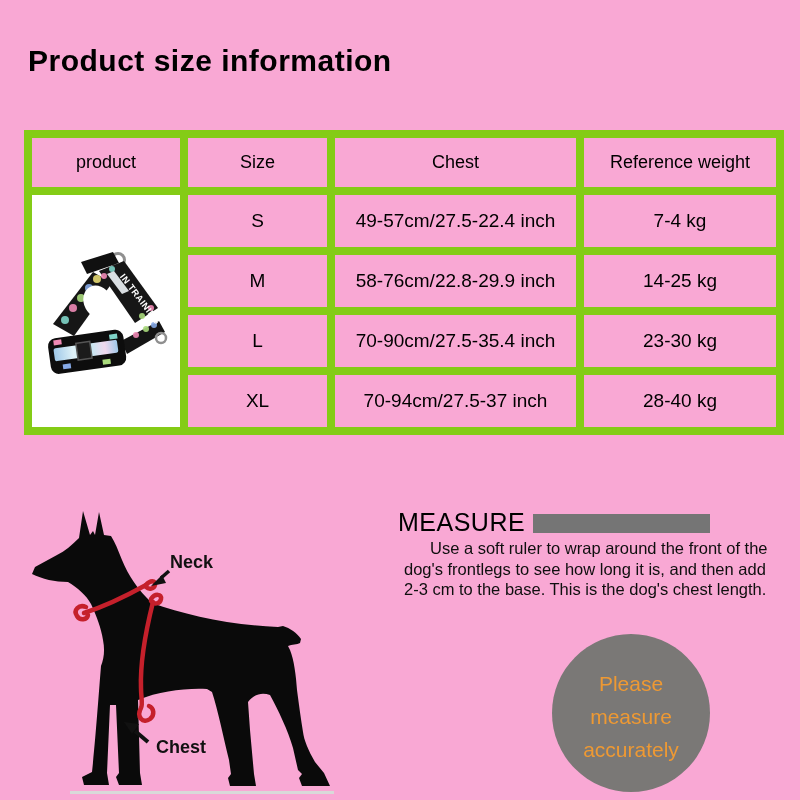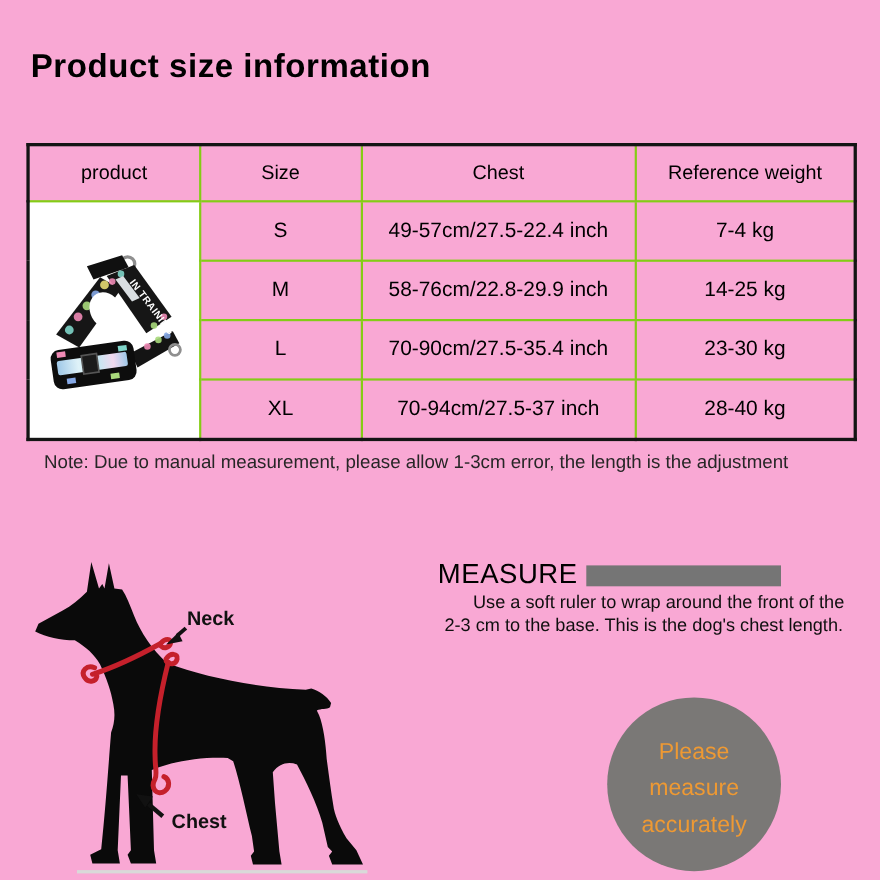--- a/index.html
+++ b/index.html
@@ -6,21 +6,21 @@
   #page{position:relative;width:800px;height:800px;background:#f9a8d4;overflow:hidden;
         font-family:"Liberation Sans", sans-serif;color:#000;}
 
   
   #title{position:absolute;left:28px;top:44px;font-size:30px;font-weight:700;
          letter-spacing:0.5px;color:#000;}
 
   
   #size-table{position:absolute;left:24px;top:130px;width:752px;border-collapse:collapse;
               table-layout:fixed;border:3px solid #141414;}
-  #size-table th,#size-table td{border:2px solid #84cc16;text-align:center;vertical-align:middle;
+  #size-table th,#size-table td{border:8px solid #84cc16;text-align:center;vertical-align:middle;
               font-weight:400;padding:0;color:#000;}
   #size-table th{font-size:18px;height:49px;}
   #size-table td{font-size:19px;height:52px;}
   .product-cell{background:#fff;}
   .product-cell .harness-wrap{display:flex;align-items:center;justify-content:center;height:100%;}
 
   
   #note{position:absolute;left:40px;top:406px;font-size:17px;line-height:28px;color:#262626;}
   #note div{white-space:nowrap;}
 
@@ -130,21 +130,20 @@
       </tr>
       <tr>
         <td>XL</td>
         <td>70-94cm/27.5-37 inch</td>
         <td>28-40 kg</td>
       </tr>
     </tbody>
   </table>
 
   <div id="note">
-    <div>Note: Due to manual measurement, please allow 1-3cm error, the length is the adjustment</div>
   </div>
 
   <svg id="dog-svg" width="350" height="310" viewBox="0 0 350 310">
     <rect x="70" y="301" width="264" height="3" fill="#d9d9d9"></rect>
     <path fill="#0a0a0a" d="
       M 35 77 L 32 84
       C 42 89 55 92 68 92
       C 78 98 86 105 91 114
       C 97 127 101 138 103 150
       C 105 160 104 168 101 176
@@ -192,20 +191,21 @@
       <polygon points="124,232 139,234 132,244" fill="#111111"></polygon>
       <text x="156" y="263" font-size="18" font-weight="700" fill="#111111" font-family="Liberation Sans, sans-serif">Chest</text>
     </g>
   </svg>
 
   <div id="measure-heading">MEASURE</div>
   <div id="measure-bar"></div>
 
   <div id="measure-text">
     <div class="indent">Use a soft ruler to wrap around the front of the</div>
+    <div>dog's frontlegs to see how long it is, and then add</div>
     <div>2-3 cm to the base. This is the dog's chest length.</div>
   </div>
 
   <div id="badge">
     <div>Please</div>
     <div>measure</div>
     <div>accurately</div>
   </div>
 
 </div>

